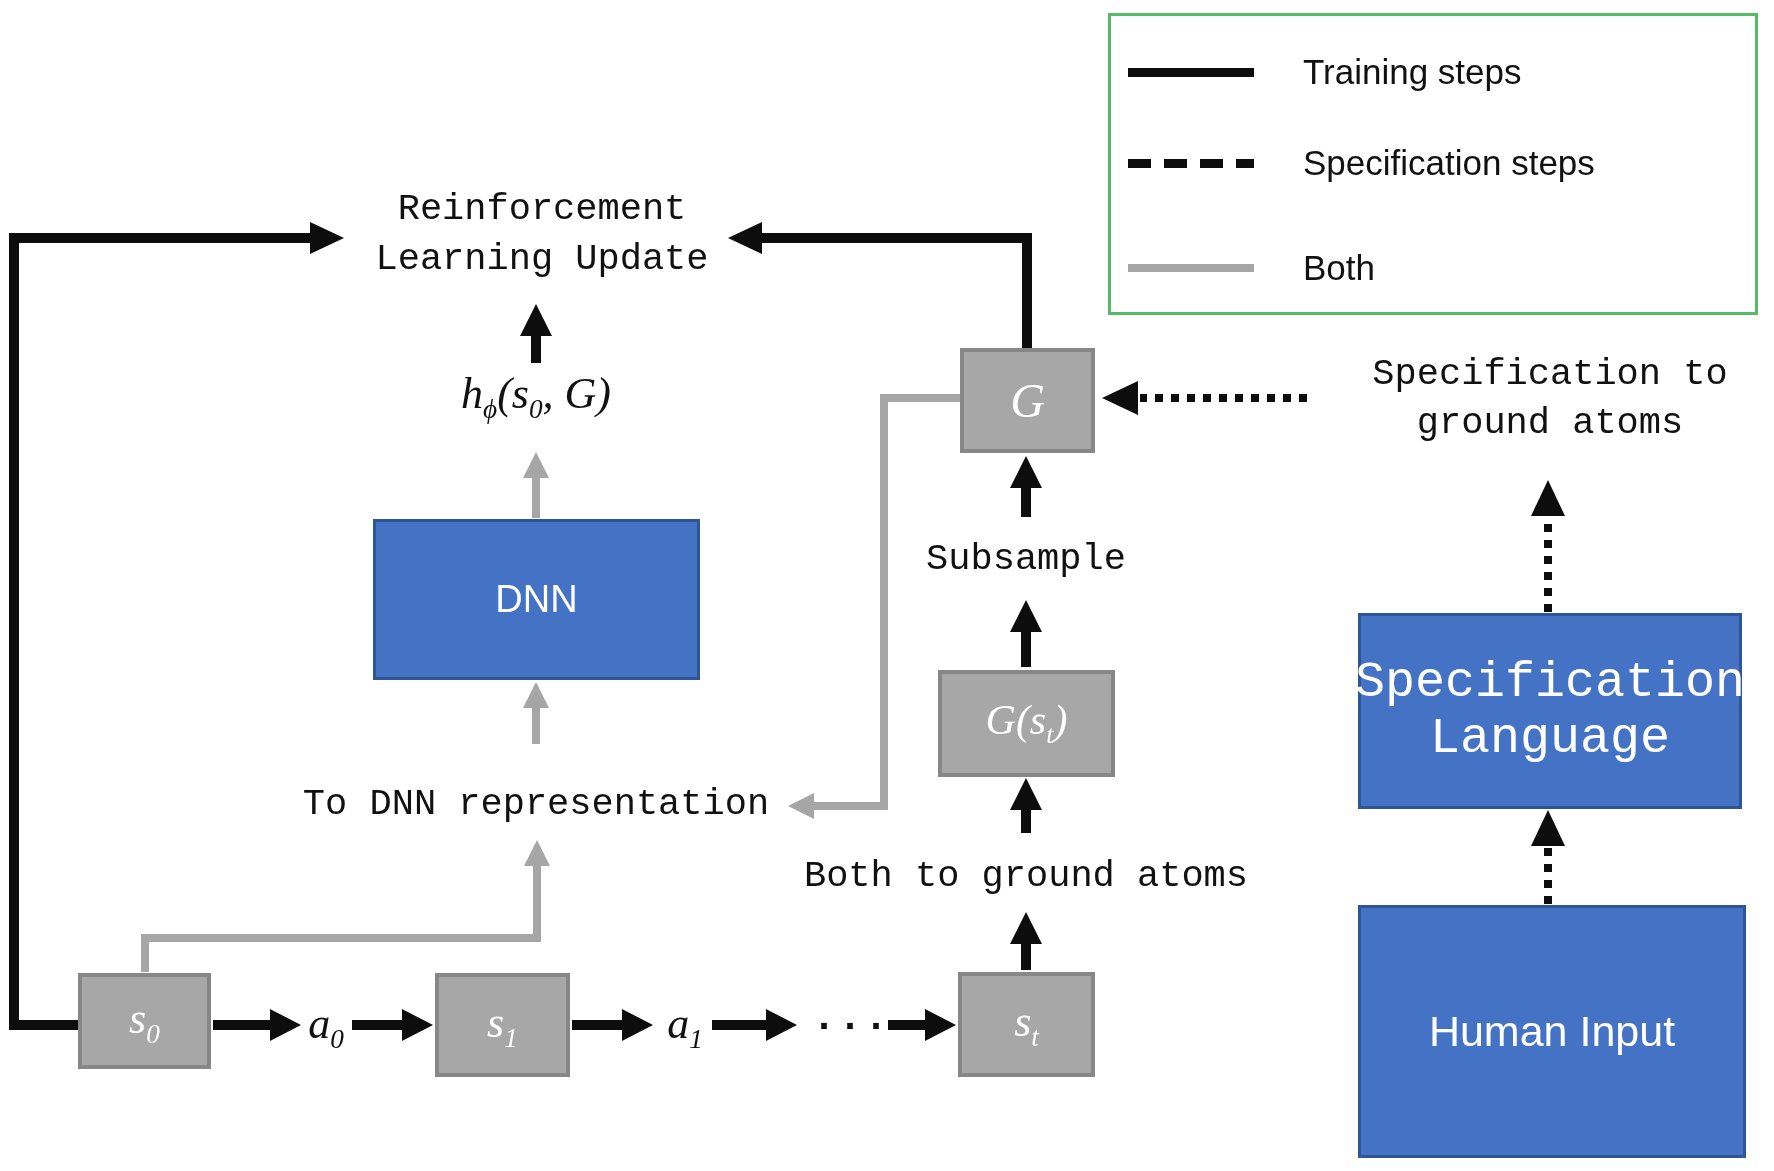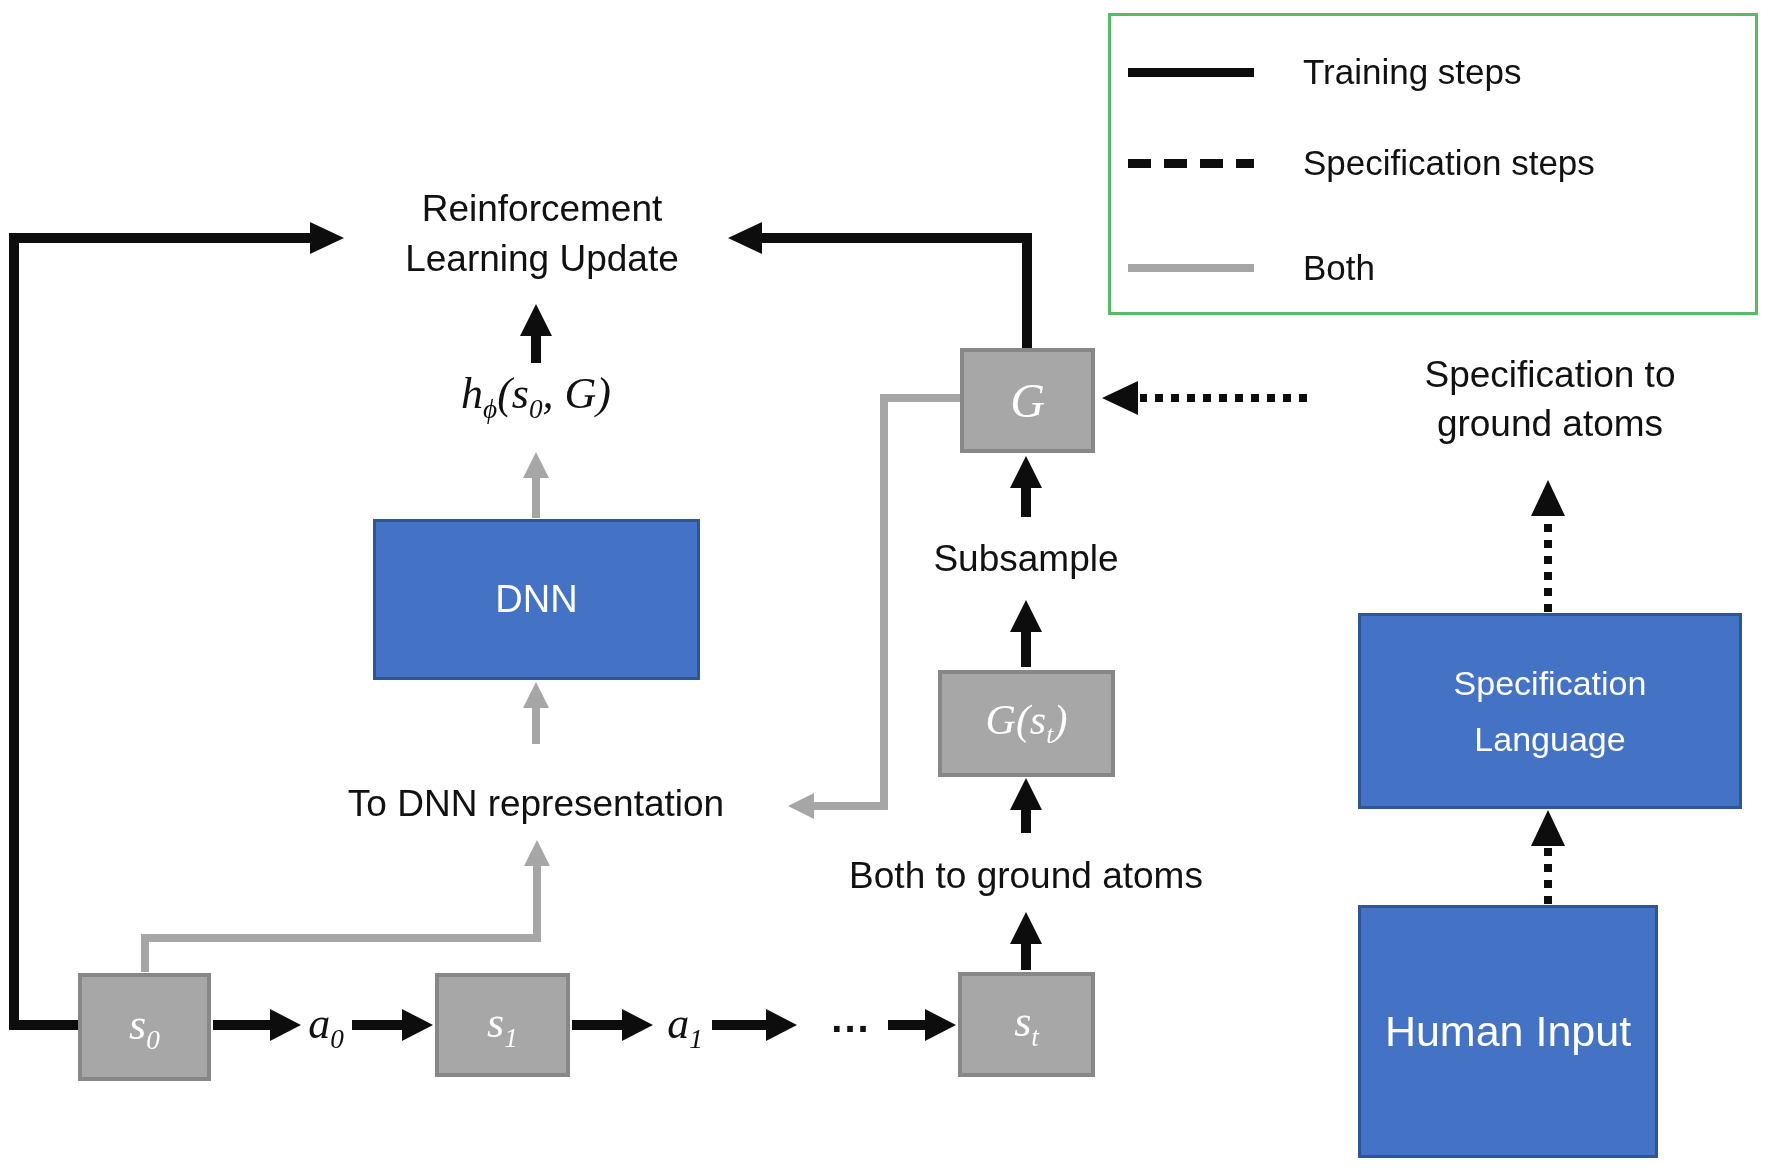--- a/index.html
+++ b/index.html
@@ -1,21 +1,21 @@
 <!DOCTYPE html>
 <html style="--blue-fill: #4472C4; --blue-border: #2E5596; --gray-fill: #A7A7A7; --gray-border: #878787; --arrow-gray: #A6A6A6; --arrow-black: #0D0D0D; --legend-green: #57BA66; --text: #111111;"><head>
 <meta charset="utf-8">
 <style>
   html,body{margin:0;padding:0;background:#ffffff;}
   #canvas{
     position:relative;width:1774px;height:1171px;background:#fff;overflow:hidden;
     font-family:"Liberation Sans","DejaVu Sans",sans-serif;color:var(--text,#111);
   }
   #arrows{position:absolute;left:0;top:0;z-index:1;}
-  .lbl{position:absolute;z-index:2;text-align:center;color:var(--text,#111);}
+  .lbl{position:absolute;z-index:2;text-align:center;color:var(--text,#111);font-family:Liberation Mono, monospace;}
   .box{position:absolute;z-index:2;display:flex;align-items:center;justify-content:center;
        text-align:center;box-sizing:border-box;}
   .blue-box{background:var(--blue-fill,#4472C4);border:3px solid var(--blue-border,#2E5596);color:#ffffff;}
   .gray-box{background:var(--gray-fill,#A7A7A7);border:4px solid var(--gray-border,#878787);color:#fff;}
   .math{font-family:"Liberation Serif","DejaVu Serif",serif;font-style:italic;}
   .math sub{font-style:italic;font-size:0.62em;vertical-align:-0.35em;}
   
   #legend{position:absolute;z-index:2;border:3px solid var(--legend-green,#57BA66);background:#fff;box-sizing:border-box;padding-left:39px;}
   .legend-row{position:absolute;left:0;width:100%;height:56px;display:flex;align-items:center;}
   .legend-line{width:126px;margin-left:17px;flex:0 0 auto;}
@@ -169,21 +169,21 @@
   </div>
 
   <div class="box gray-box math" style="left:960px;top:348px;width:135px;height:105px;font-size:48px;">
     <span>G</span>
   </div>
 
   <div class="box gray-box math" style="left:938px;top:670px;width:177px;height:107px;font-size:42px;">
     <span><span>G(s</span><sub>t</sub><span>)</span></span>
   </div>
 
-  <div class="box gray-box math" style="left:78px;top:973px;width:133px;height:108px;font-size:44px;">
+  <div class="box gray-box math" style="left:78px;top:973px;width:133px;height:96px;font-size:44px;">
     <span><span>s</span><sub>0</sub></span>
   </div>
 
   <div class="box gray-box math" style="left:435px;top:973px;width:135px;height:104px;font-size:44px;">
     <span><span>s</span><sub>1</sub></span>
   </div>
 
   <div class="box gray-box math" style="left:958px;top:972px;width:137px;height:105px;font-size:44px;">
     <span><span>s</span><sub>t</sub></span>
   </div>
@@ -191,24 +191,24 @@
   <div class="lbl math" style="left:276px;top:998px;width:100px;font-size:44px;">
     <span>a</span><sub>0</sub>
   </div>
 
   <div class="lbl math" style="left:635px;top:998px;width:100px;font-size:44px;">
     <span>a</span><sub>1</sub>
   </div>
 
   <div class="lbl" style="left:801px;top:996px;width:100px;font-size:40px;font-weight:800;letter-spacing:2px;">...</div>
 
-  <div class="box blue-box" style="left:1358px;top:613px;width:384px;height:196px;font-size:34px;line-height:56px;">
+  <div class="box blue-box" style="left:1358px;top:613px;width:384px;height:196px;font-size:50px;line-height:56px;font-family:Liberation Mono, monospace;">
     <div>
       <div>Specification</div>
       <div>Language</div>
     </div>
   </div>
 
-  <div class="box blue-box" style="left:1358px;top:905px;width:300px;height:253px;font-size:43px;">
+  <div class="box blue-box" style="left:1358px;top:905px;width:388px;height:253px;font-size:43px;">
     <span>Human Input</span>
   </div>
 
 </div>
 
 </body></html>

